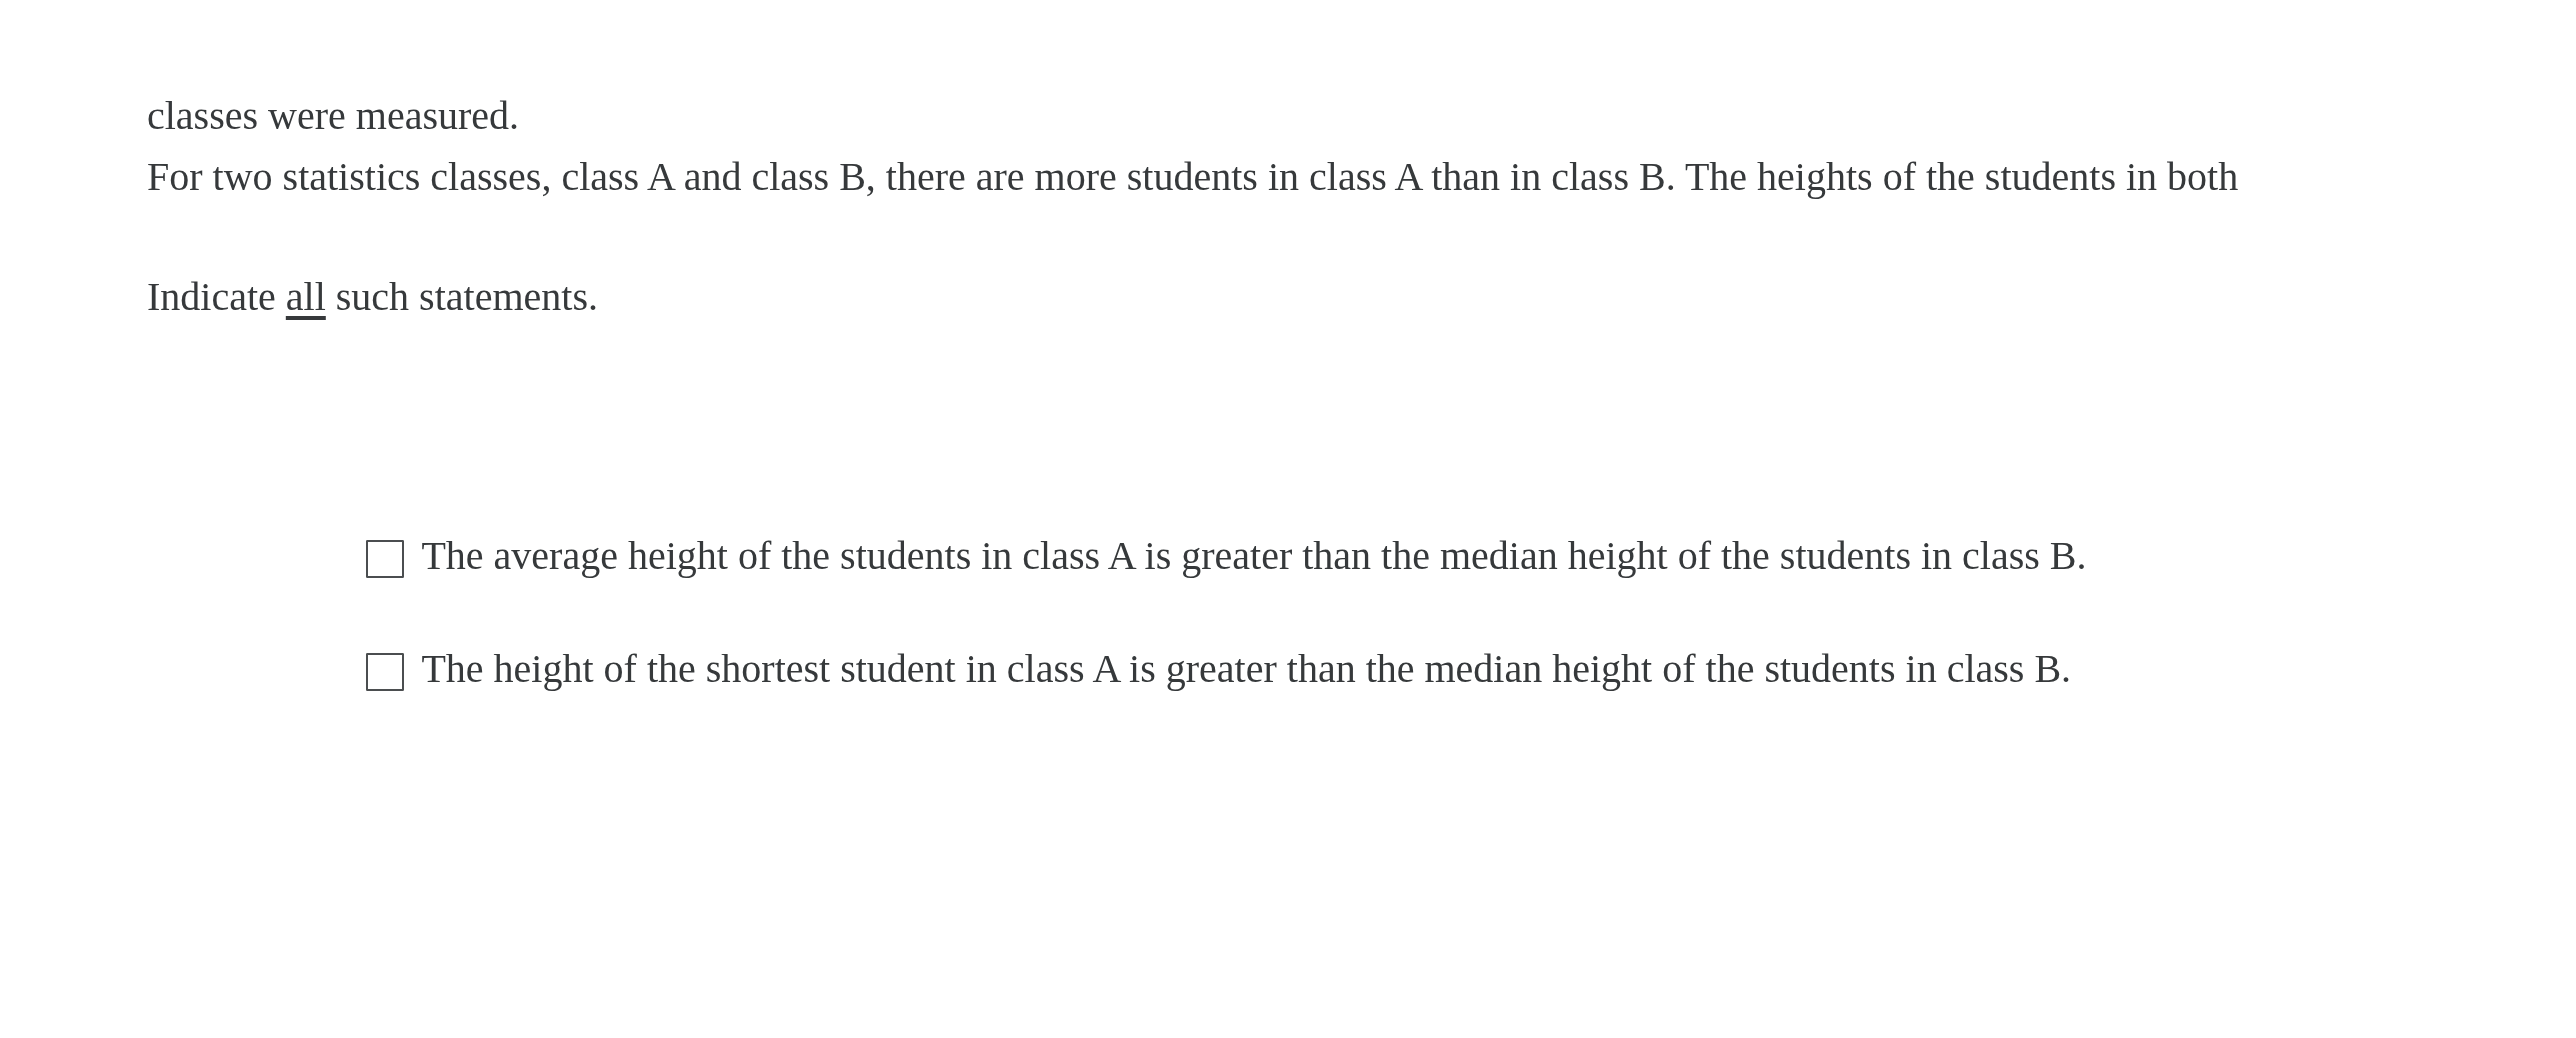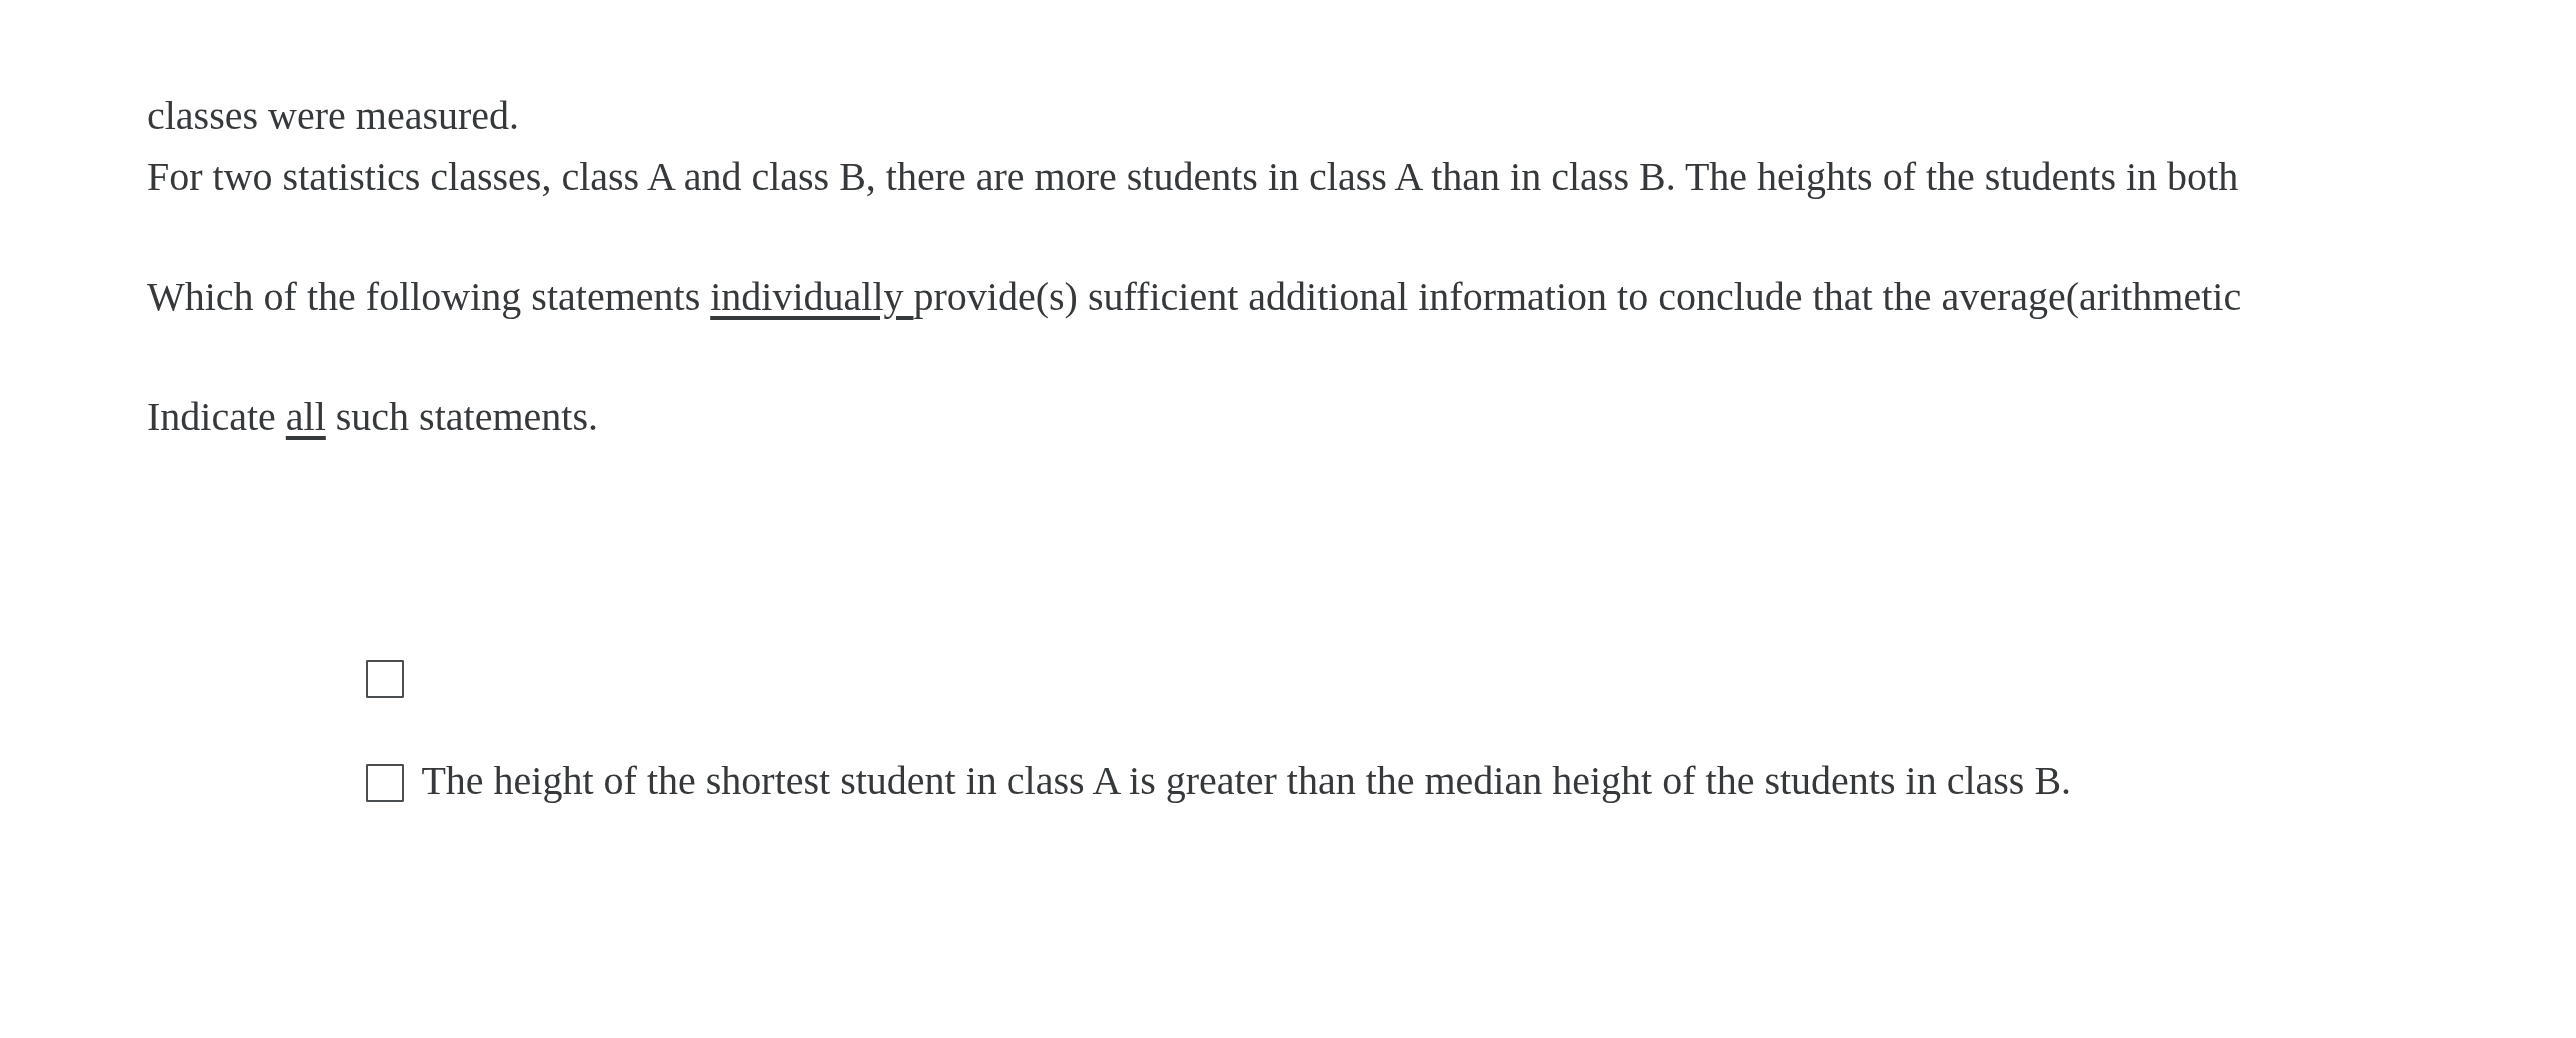--- a/index.html
+++ b/index.html
@@ -62,31 +62,31 @@
 <body>
 
 <div class="content">
 
   <div class="para">
     <div class="line">classes were measured.</div>
     <div class="line">For two statistics classes, class A and class B, there are more students in class A than in class B. The heights of the students in both</div>
   </div>
 
   <div class="para">
-    <div class="line"><span>Which of the following statements </span><span class="u">individually </span><span>provide(s) sufficient additional information to conclude that the average(arithmetic</span></div>
   </div>
 
   <div class="para no-bottom-margin">
     <div class="line"><span>Indicate </span><span class="u">all</span><span> such statements.</span></div>
   </div>
 
   <div class="choices">
 
     <div class="choice-row">
       <div class="checkbox"></div>
+      <div class="choice-label">The average height of the students in class A is greater than the median height of the students in class B.</div>
     </div>
 
 
     <div class="choice-row">
       <div class="checkbox"></div>
       <div class="choice-label">The height of the shortest student in class A is greater than the median height of the students in class B.</div>
     </div>
 
   </div>
 

